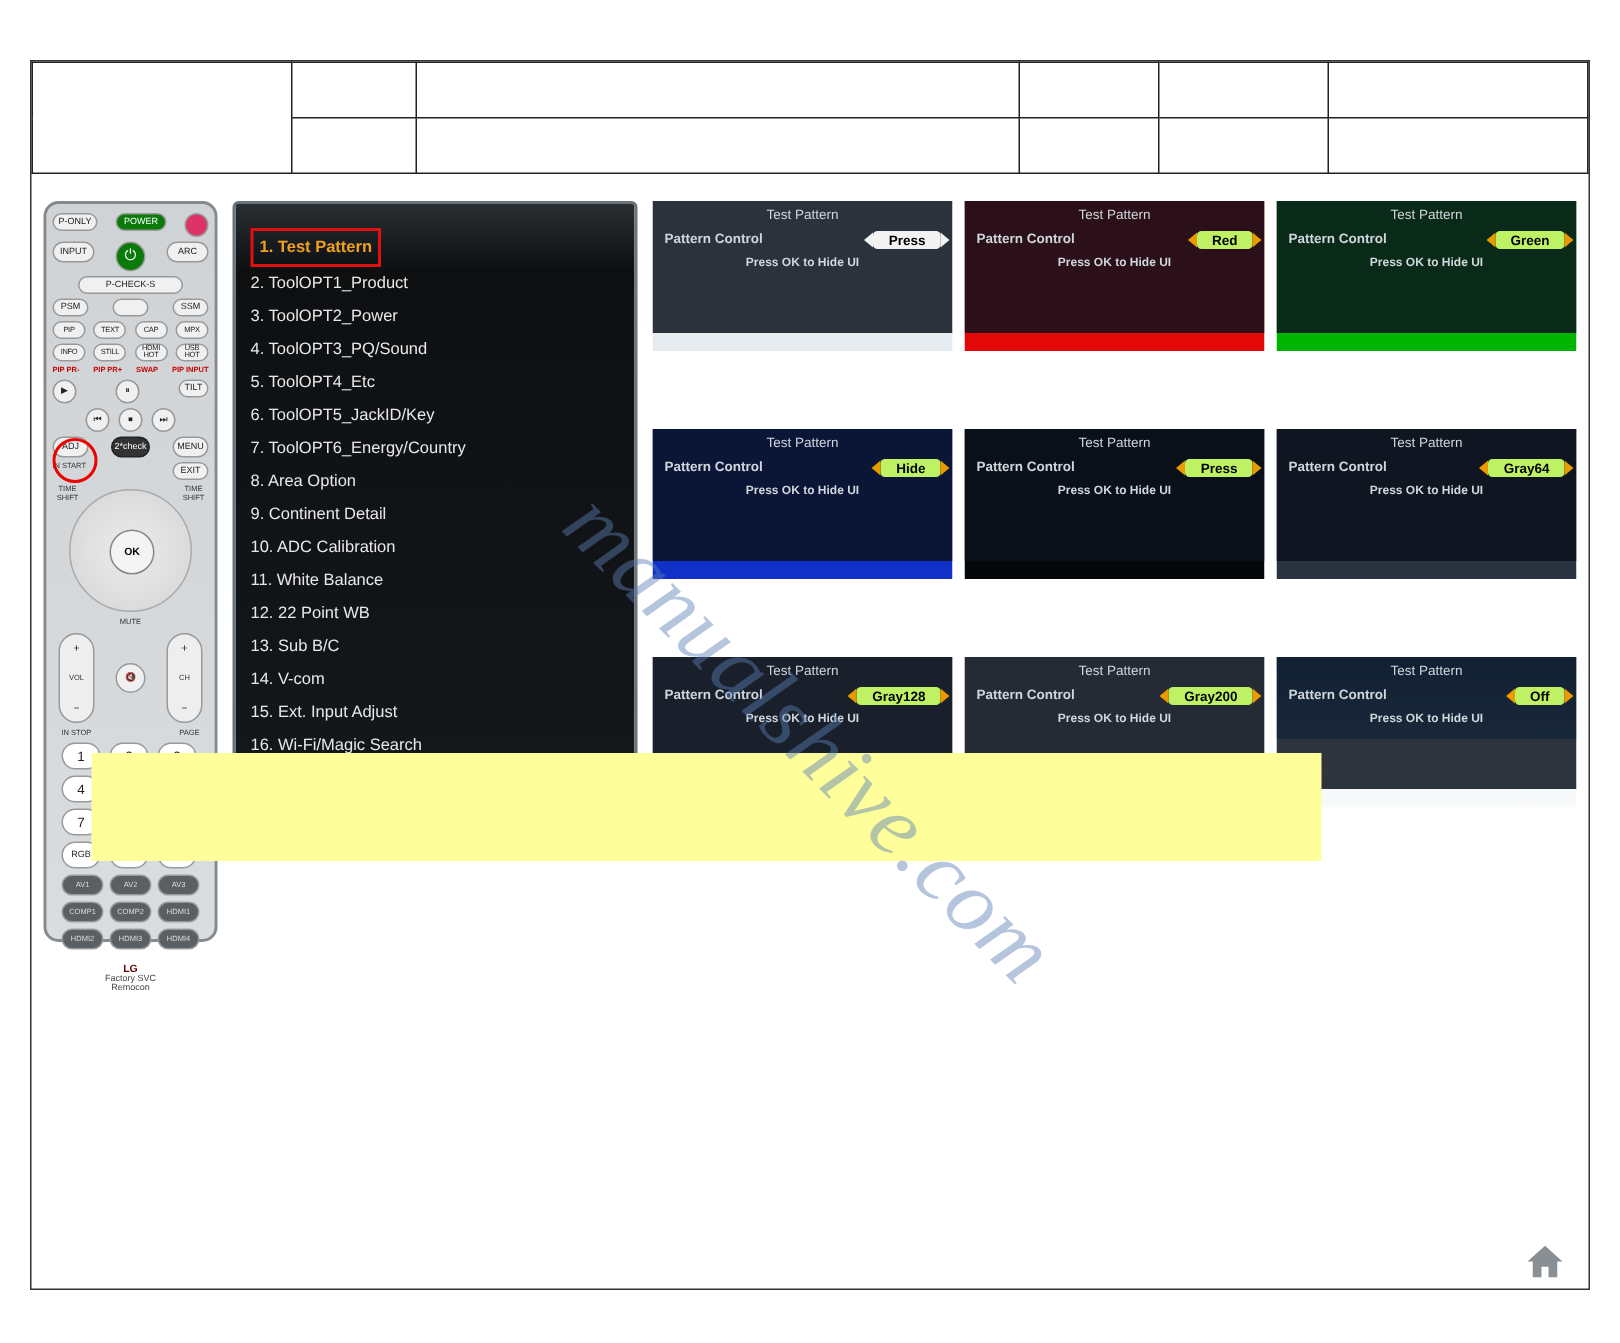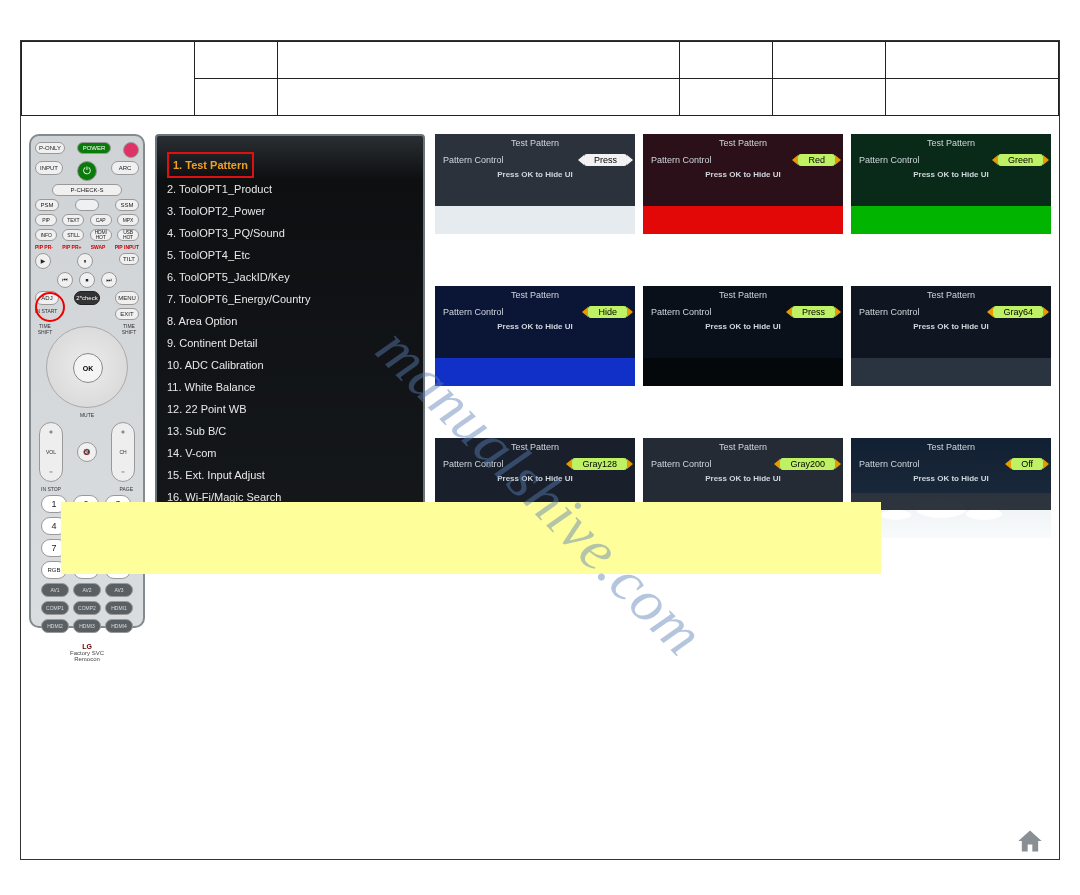--- a/index.html
+++ b/index.html
@@ -148,31 +148,31 @@
   .thumb {
     width:200px; height:100px;
     position:relative;
     display:flex; flex-direction:column;
     align-items:center;
     box-sizing:border-box;
     overflow:hidden;
   }
   .thumb-overlay {
     position:absolute; left:0; right:0; top:0;
-    height:72px;
+    height:88px;
     background:rgba(10,18,28,0.85);
     display:flex; flex-direction:column; align-items:center;
     padding-top:4px;
     box-sizing:border-box;
   }
   .title { color:#cfd6dc; font-size:9px; margin-bottom:6px; }
   .pc-row {
     width:92%;
-    display:flex; align-items:center; justify-content:space-between;
-    font-size:9px; color:#cfd6dc;
+    display:flex; align-items:flex-start; justify-content:space-between;
+    font-size:9px; color:#cfd6dc;font-weight:bold;
   }
   .pc-row .pill-val {
     display:flex; align-items:center;
     background:#bef264;
     color:#000;
     font-size:9px;
     padding:1px 10px;
     border-radius:3px;
     position:relative;
   }

